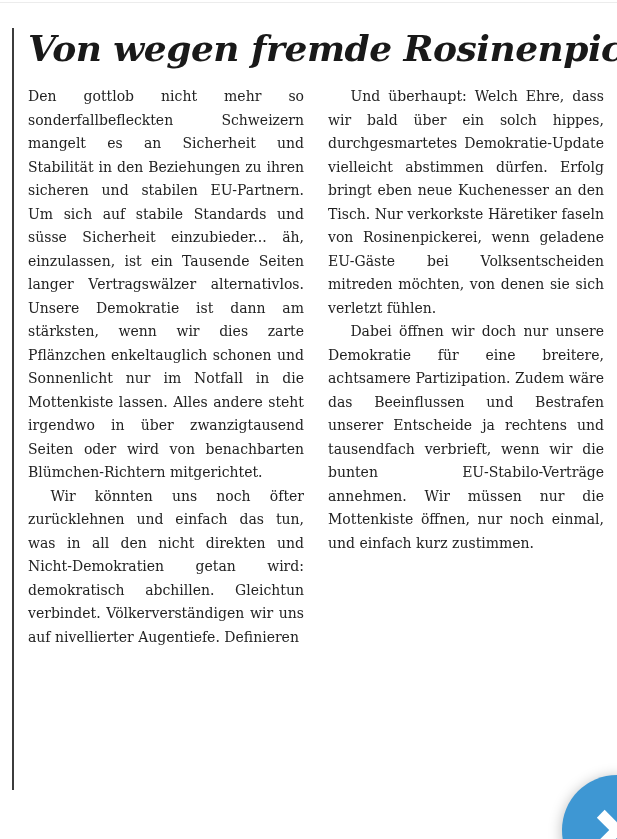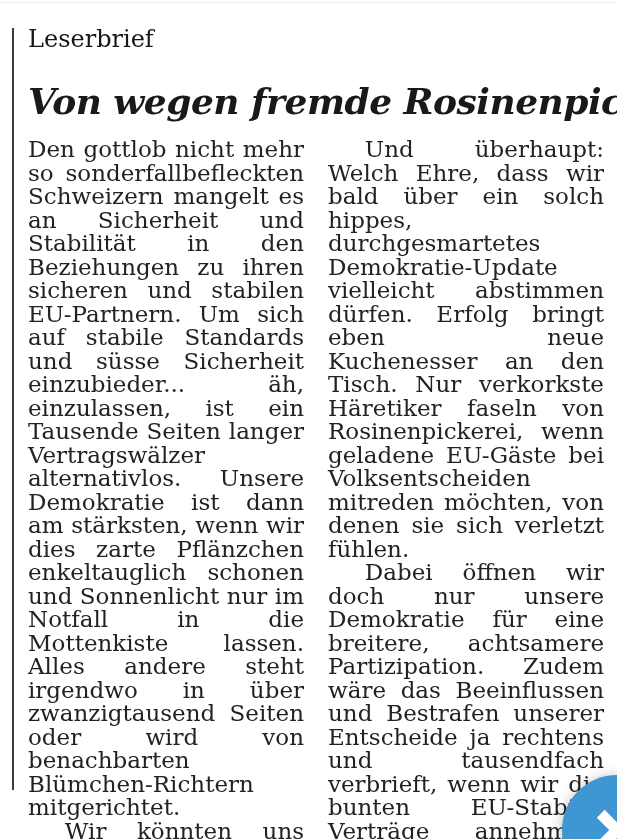--- a/index.html
+++ b/index.html
@@ -46,21 +46,21 @@
   .columns {
     margin-top: 16px;
     display: flex;
     gap: 24px;
   }
   .col {
     flex: 1 1 0;
     min-width: 0;
   }
   .col p {
-    font-size: 23px;
+    font-size: 14px;
     line-height: 23.5px;
     text-align: justify;
     hyphens: auto;
     -webkit-hyphens: auto;
     color: #222222;
   }
   .col p.indent { text-indent: 1.6em; }
   .fab {
     position: absolute;
     width: 110px; height: 110px;
@@ -88,21 +88,20 @@
   .fab .x-icon::before { transform: translate(-50%, -50%) rotate(45deg); }
   .fab .x-icon::after  { transform: translate(-50%, -50%) rotate(-45deg); }
 </style>
 </head>
 <body>
 
 <div class="top-divider"></div>
 <div class="section-rule"></div>
 
 <div class="content">
-  <div class="kicker">Leserbrief</div>
   <h1 class="headline">Von wegen fremde Rosinenpicker!</h1>
 
   <div class="columns">
     <div class="col">
       <p>Den gottlob nicht mehr so sonderfallbefleckten Schweizern mangelt es an Sicherheit und Stabilität in den Beziehungen zu ihren sicheren und stabilen EU-Partnern. Um sich auf stabile Standards und süsse Sicherheit einzubieder... äh, einzulassen, ist ein Tausende Seiten langer Vertragswälzer alternativlos. Unsere Demokratie ist dann am stärksten, wenn wir dies zarte Pflänzchen enkeltauglich schonen und Sonnenlicht nur im Notfall in die Mottenkiste lassen. Alles andere steht irgendwo in über zwanzigtausend Seiten oder wird von benachbarten Blümchen-Richtern mitgerichtet.</p>
       <p class="indent">Wir könnten uns noch öfter zurücklehnen und einfach das tun, was in all den nicht direkten und Nicht-Demokratien getan wird: demokratisch abchillen. Gleichtun verbindet. Völkerverständigen wir uns auf nivellierter Augentiefe. Definieren</p>
     </div>
     <div class="col">
       <p class="indent">Und überhaupt: Welch Ehre, dass wir bald über ein solch hippes, durchgesmartetes Demokratie-Update vielleicht abstimmen dürfen. Erfolg bringt eben neue Kuchenesser an den Tisch. Nur verkorkste Häretiker faseln von Rosinenpickerei, wenn geladene EU-Gäste bei Volksentscheiden mitreden möchten, von denen sie sich verletzt fühlen.</p>
       <p class="indent">Dabei öffnen wir doch nur unsere Demokratie für eine breitere, achtsamere Partizipation. Zudem wäre das Beeinflussen und Bestrafen unserer Entscheide ja rechtens und tausendfach verbrieft, wenn wir die bunten EU-Stabilo-Verträge annehmen. Wir müssen nur die Mottenkiste öffnen, nur noch einmal, und einfach kurz zustimmen.</p>

